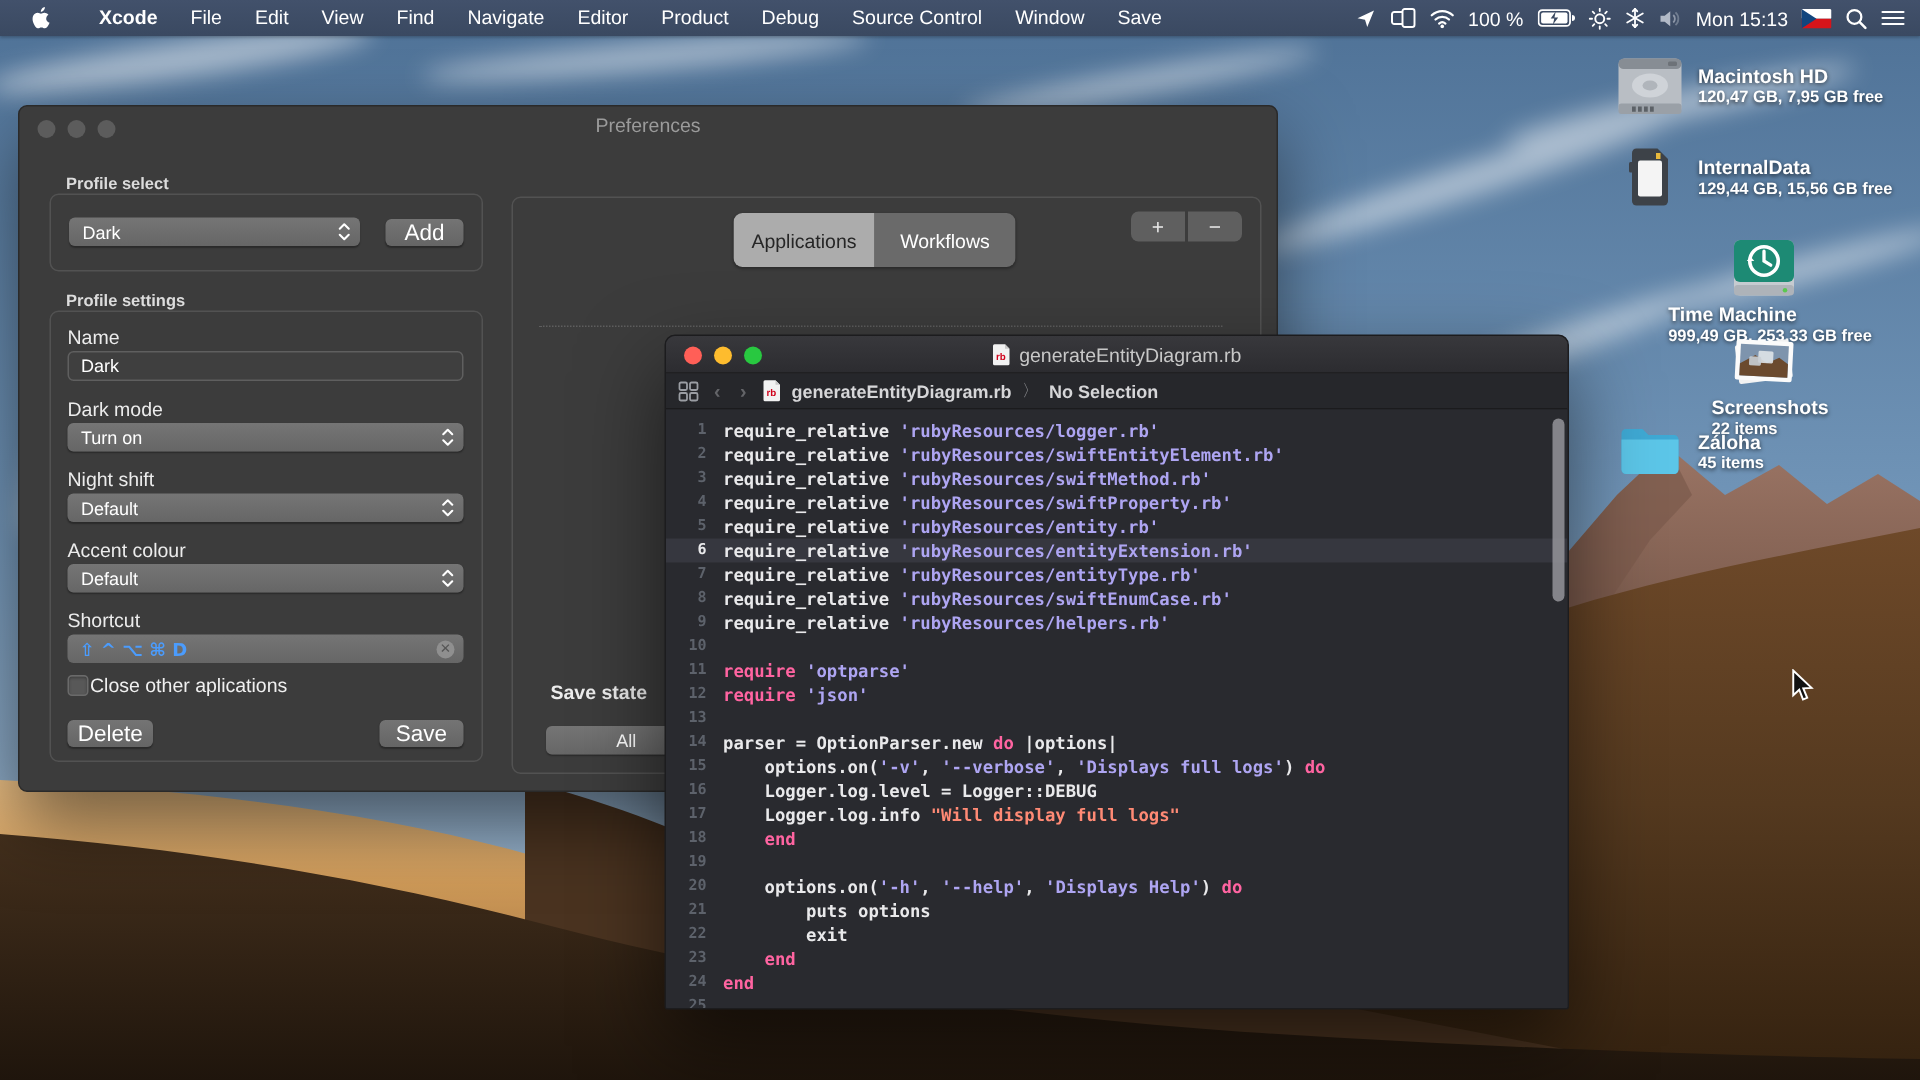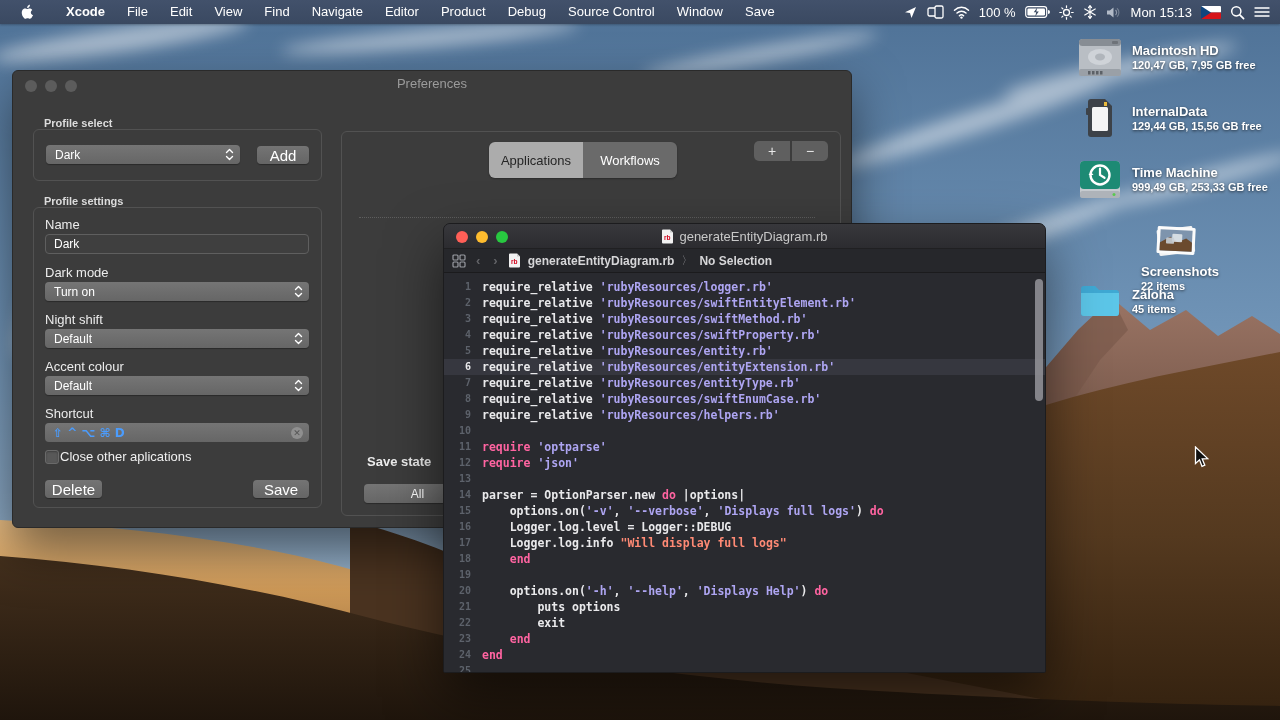--- a/index.html
+++ b/index.html
@@ -269,21 +269,21 @@
         <path d="M12 8 a3 3 0 0 1 3-3 h14 l7 7 v28 a3 3 0 0 1-3 3 H15 a3 3 0 0 1-3-3 Z" fill="#3d4248"></path>
         <rect x="16" y="13" width="16" height="24" rx="1.5" fill="#f4f4f4"></rect>
         <rect x="28" y="8" width="3" height="4" fill="#e8b93c"></rect>
         <rect x="10" y="14" width="3" height="7" rx="1" fill="#3d4248"></rect>
       </svg>
   <div class="desk-txt">
         <div class="desk-name">InternalData</div>
         <div class="desk-detail">129,44 GB, 15,56 GB free</div>
       </div>
 </div>
-<div class="desk-row" style="top:154px;">
+<div class="desk-row" style="top:154px;flex-direction:column;">
   <svg class="desk-ic" viewBox="0 0 48 48">
         <rect x="4" y="6" width="40" height="37" rx="4" fill="#c6cbd0"></rect>
         <rect x="4" y="6" width="40" height="28" rx="4" fill="#1d8a74"></rect>
         <circle cx="24" cy="20" r="9.5" fill="none" stroke="#fff" stroke-width="2.4"></circle>
         <path d="M24 13.5 v6.5 l4.5 2.8" fill="none" stroke="#fff" stroke-width="2.2" stroke-linecap="round"></path>
         <path d="M15 17 l-2.5 3 h5z" fill="#fff"></path>
         <rect x="4" y="36" width="40" height="7" rx="2.5" fill="#aeb3b9"></rect>
         <circle cx="38" cy="39.5" r="1.5" fill="#59c94f"></circle>
       </svg>
   <div class="desk-txt">

